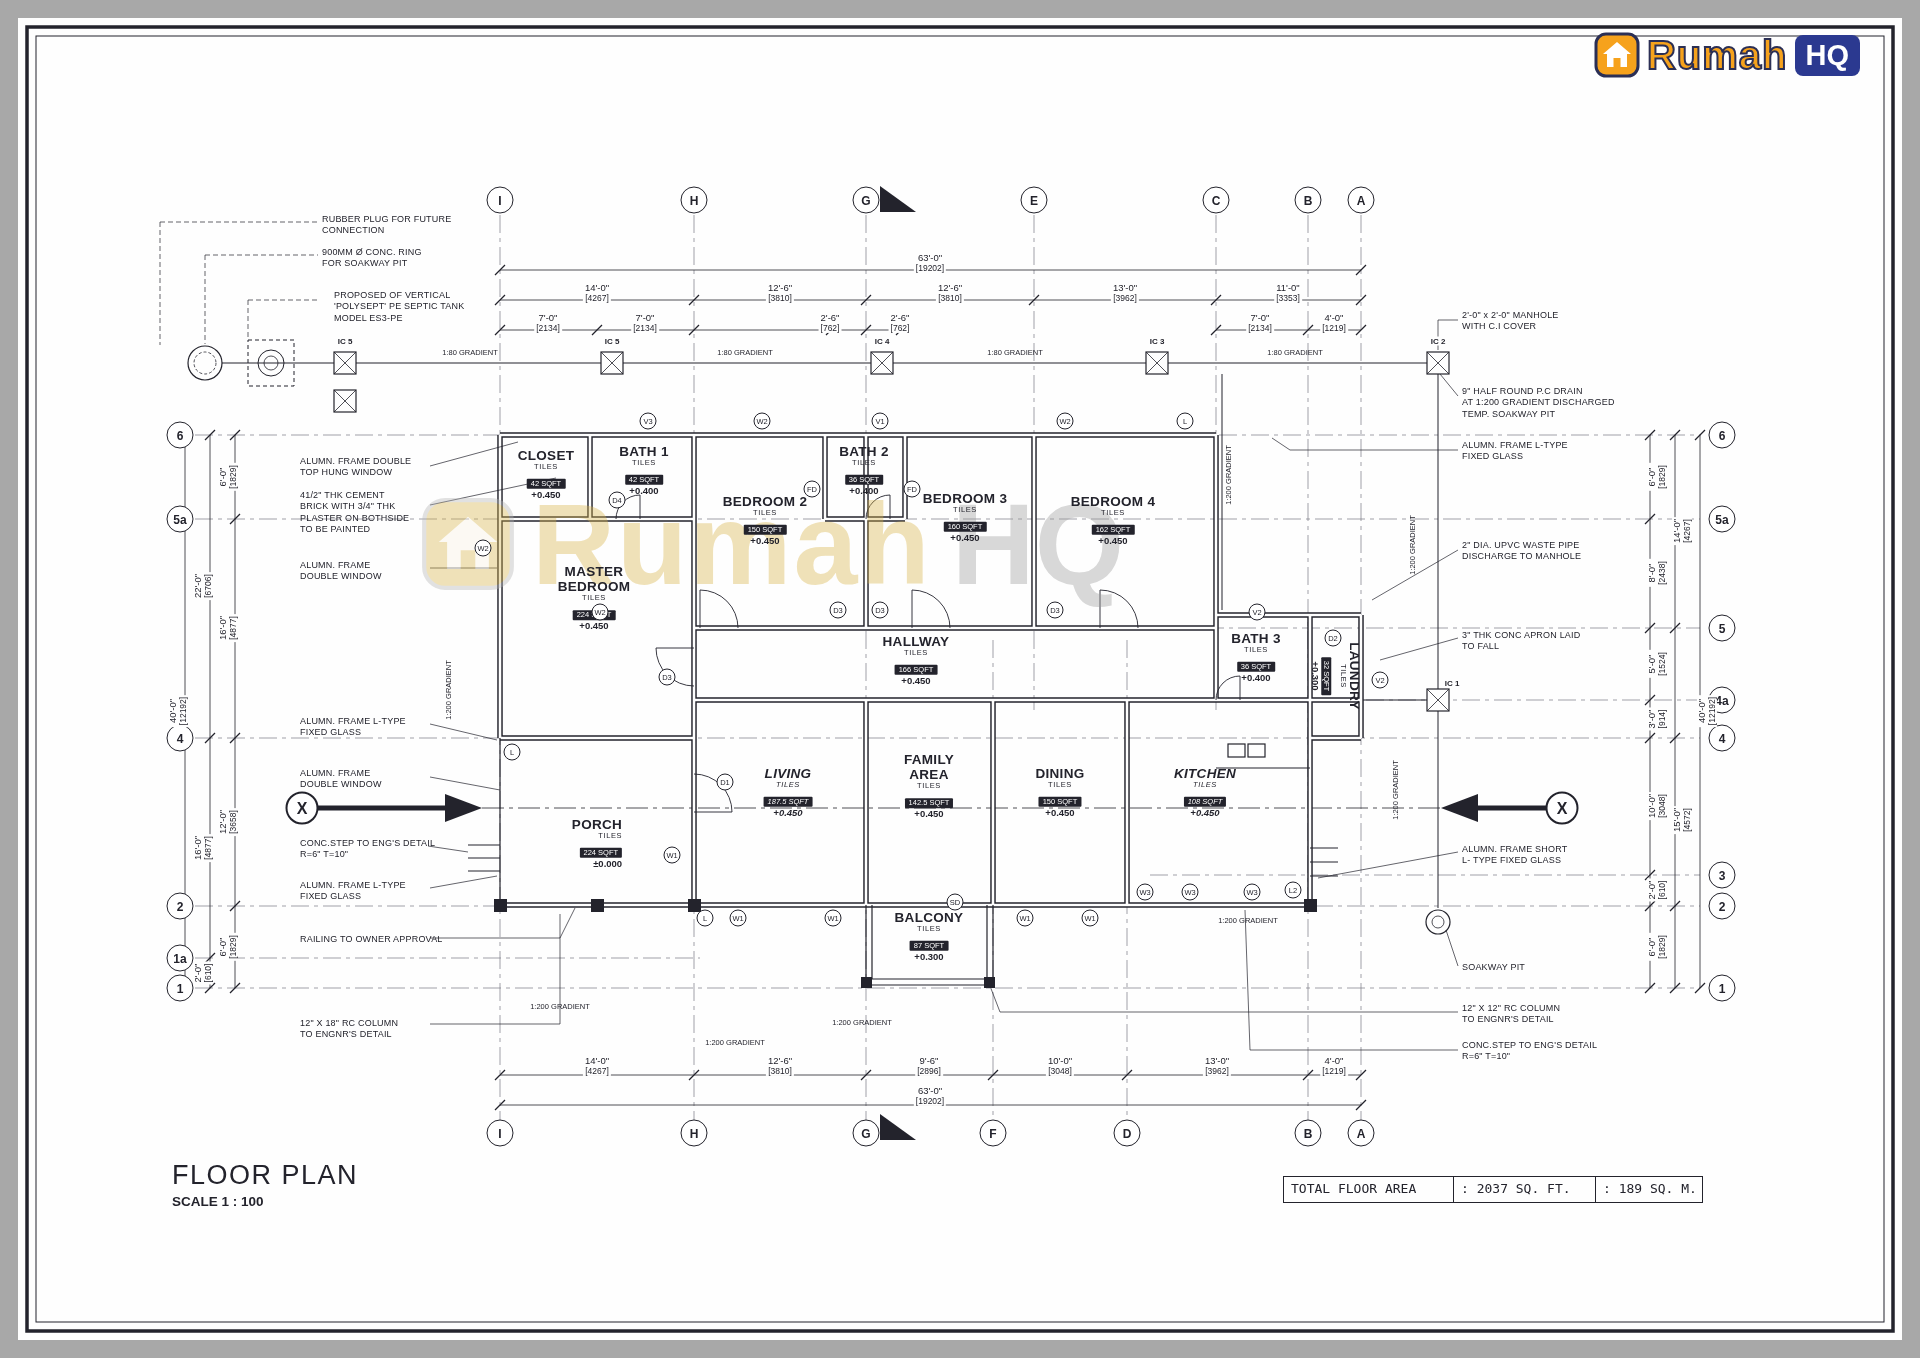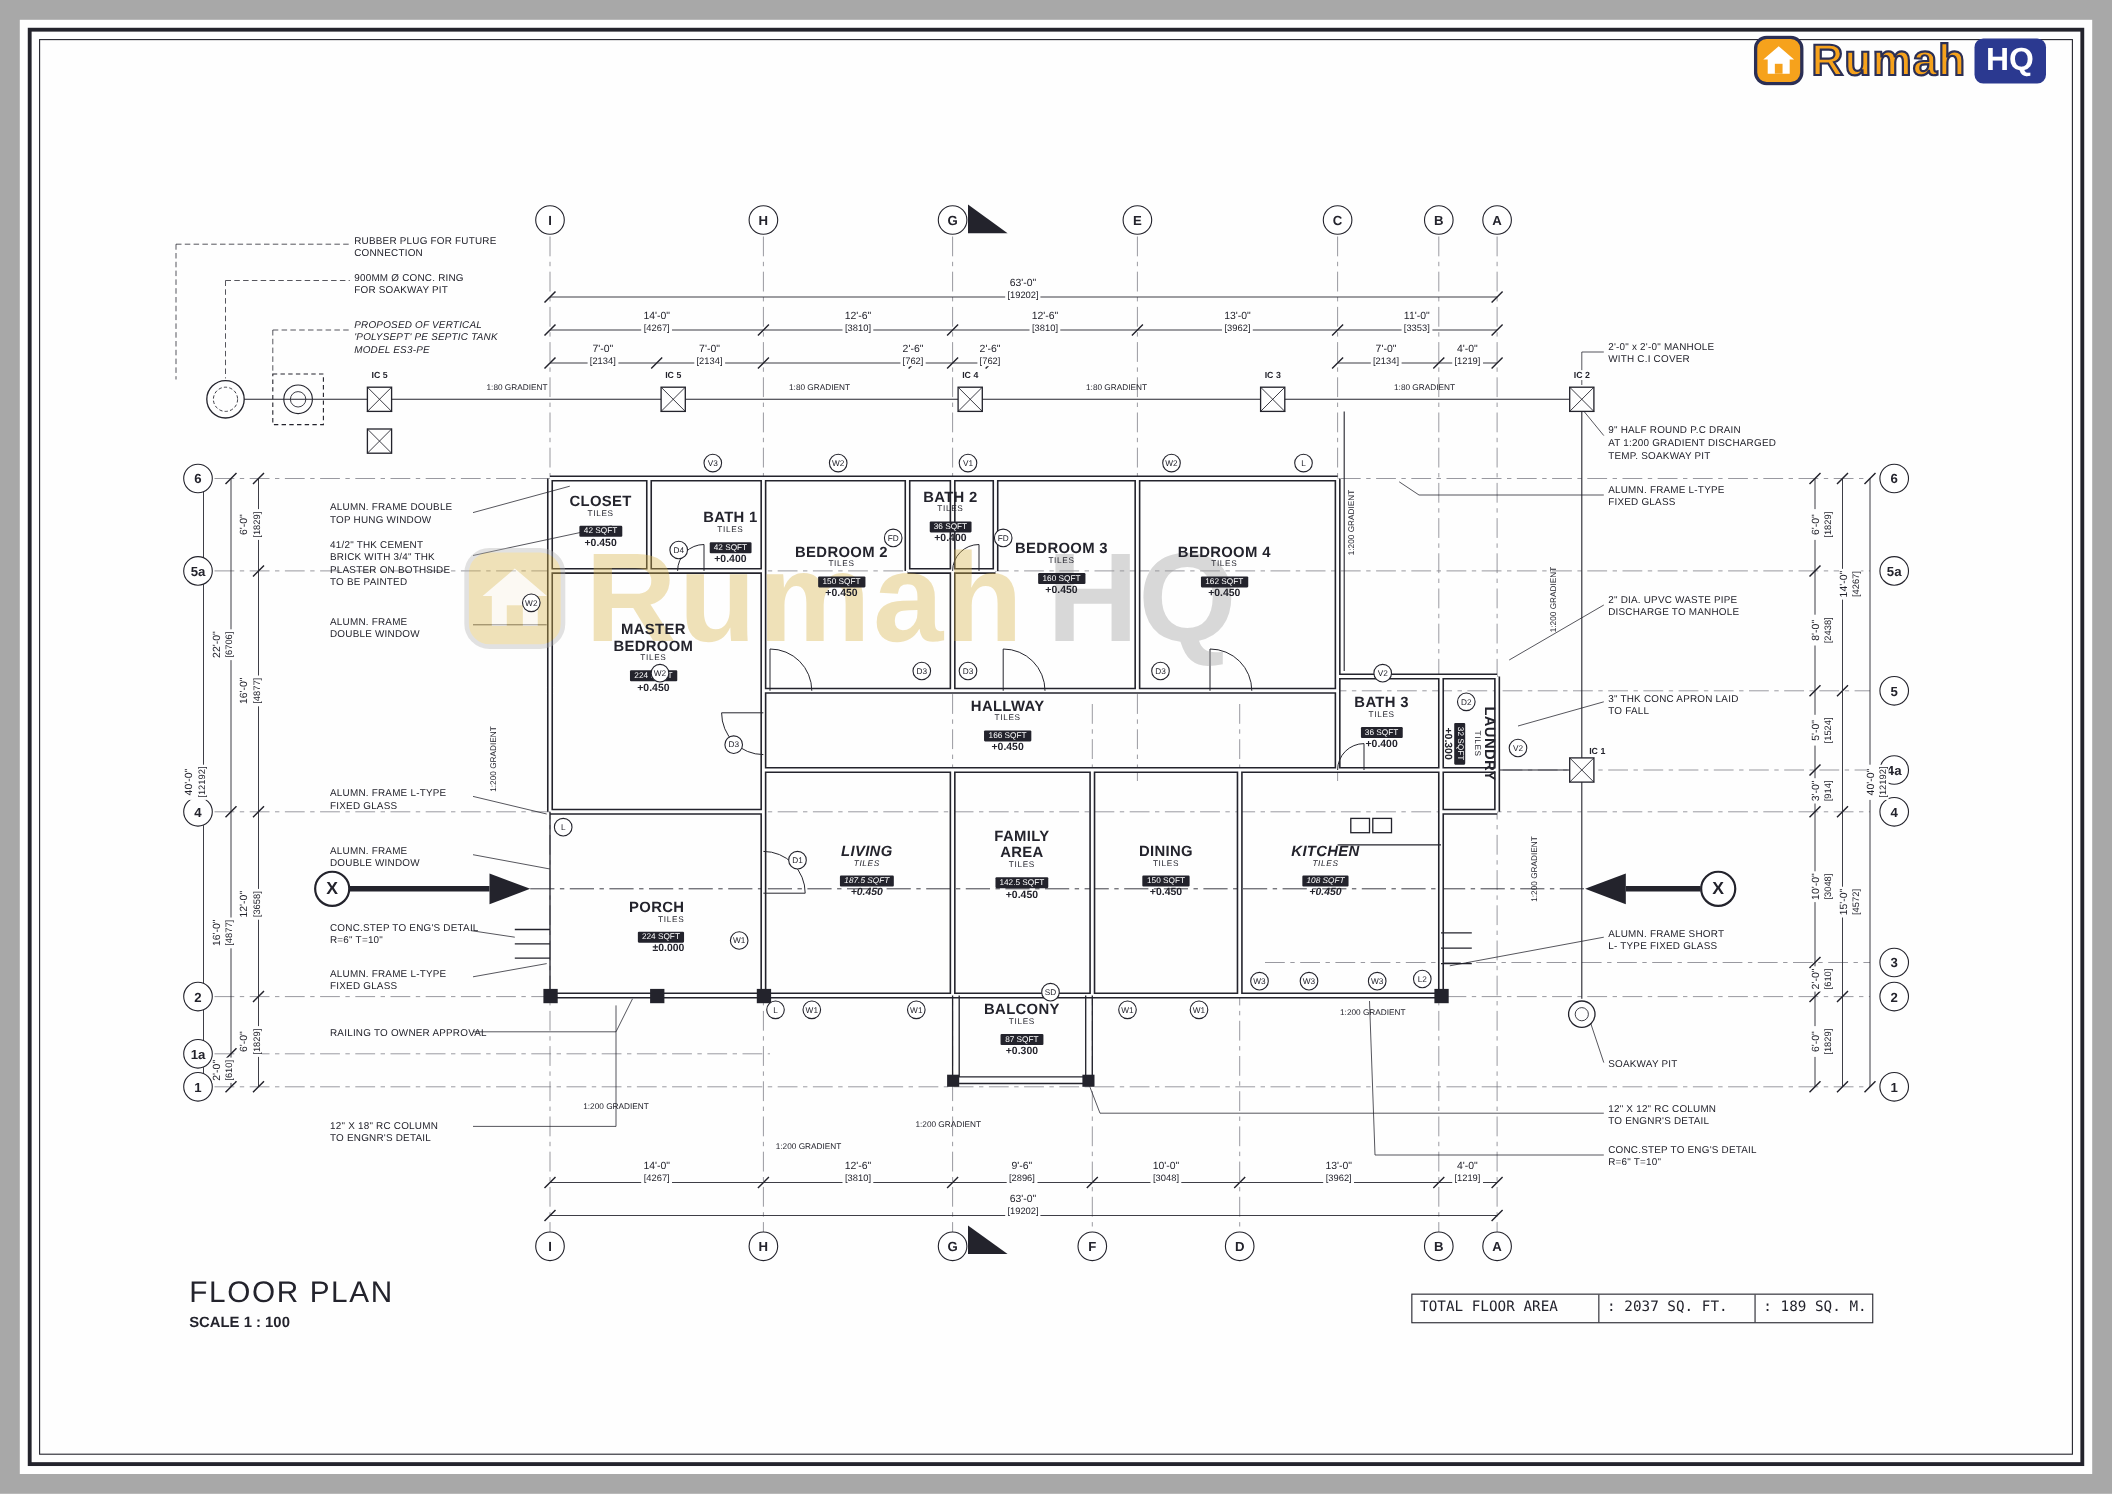--- a/index.html
+++ b/index.html
@@ -251,21 +251,21 @@
     <div class="bubble" style="left: 1722px; top: 519px; position: absolute; transform: translate(-50%, -50%);">5a</div>
     <div class="bubble" style="left: 1722px; top: 628px; position: absolute; transform: translate(-50%, -50%);">5</div>
     <div class="bubble" style="left: 1722px; top: 700px; position: absolute; transform: translate(-50%, -50%);">4a</div>
     <div class="bubble" style="left: 1722px; top: 738px; position: absolute; transform: translate(-50%, -50%);">4</div>
     <div class="bubble" style="left: 1722px; top: 875px; position: absolute; transform: translate(-50%, -50%);">3</div>
     <div class="bubble" style="left: 1722px; top: 906px; position: absolute; transform: translate(-50%, -50%);">2</div>
     <div class="bubble" style="left: 1722px; top: 988px; position: absolute; transform: translate(-50%, -50%);">1</div>
     <div class="bubble sec" style="left: 302px; top: 808px; position: absolute; transform: translate(-50%, -50%);">X</div>
     <div class="bubble sec" style="left: 1562px; top: 808px; position: absolute; transform: translate(-50%, -50%);">X</div>
     <div class="room" style="left: 546px; top: 474px; position: absolute; transform: translate(-50%, -50%);"><div class="room-name">CLOSET</div><div class="room-finish">TILES</div><span class="room-area">42 SQFT</span><div class="room-level">+0.450</div></div>
-    <div class="room" style="left: 664px; top: 470px; position: absolute; transform: translate(-50%, -50%); margin-top: 19px;"><div class="room-name">BATH 1</div><div class="room-finish">TILES</div><span class="room-area">42 SQFT</span><div class="room-level">+0.400</div></div>
+    <div class="room" style="left: 644px; top: 470px; position: absolute; transform: translate(-50%, -50%);"><div class="room-name">BATH 1</div><div class="room-finish">TILES</div><span class="room-area">42 SQFT</span><div class="room-level">+0.400</div></div>
     <div class="room" style="left: 765px; top: 520px; position: absolute; transform: translate(-50%, -50%);"><div class="room-name">BEDROOM 2</div><div class="room-finish">TILES</div><span class="room-area">150 SQFT</span><div class="room-level">+0.450</div></div>
     <div class="room" style="left: 864px; top: 470px; position: absolute; transform: translate(-50%, -50%);"><div class="room-name">BATH 2</div><div class="room-finish">TILES</div><span class="room-area">36 SQFT</span><div class="room-level">+0.400</div></div>
     <div class="room" style="left: 965px; top: 517px; position: absolute; transform: translate(-50%, -50%);"><div class="room-name">BEDROOM 3</div><div class="room-finish">TILES</div><span class="room-area">160 SQFT</span><div class="room-level">+0.450</div></div>
     <div class="room" style="left: 1113px; top: 520px; position: absolute; transform: translate(-50%, -50%);"><div class="room-name">BEDROOM 4</div><div class="room-finish">TILES</div><span class="room-area">162 SQFT</span><div class="room-level">+0.450</div></div>
     <div class="room" style="left: 594px; top: 598px; position: absolute; transform: translate(-50%, -50%);"><div class="room-name">MASTER
 BEDROOM</div><div class="room-finish">TILES</div><span class="room-area">224 SQFT</span><div class="room-level">+0.450</div></div>
     <div class="room" style="left: 916px; top: 660px; position: absolute; transform: translate(-50%, -50%);"><div class="room-name">HALLWAY</div><div class="room-finish">TILES</div><span class="room-area">166 SQFT</span><div class="room-level">+0.450</div></div>
     <div class="room" style="left: 1256px; top: 657px; position: absolute; transform: translate(-50%, -50%);"><div class="room-name">BATH 3</div><div class="room-finish">TILES</div><span class="room-area">36 SQFT</span><div class="room-level">+0.400</div></div>
     <div class="room" style="left: 1336px; top: 676px; position: absolute; transform: translate(-50%, -50%) rotate(90deg);"><div class="room-name">LAUNDRY</div><div class="room-finish">TILES</div><span class="room-area">32 SQFT</span><div class="room-level">+0.300</div></div>
     <div class="room" style="left: 788px; top: 792px; position: absolute; transform: translate(-50%, -50%); font-style: italic;"><div class="room-name">LIVING</div><div class="room-finish">TILES</div><span class="room-area">187.5 SQFT</span><div class="room-level">+0.450</div></div>
@@ -420,21 +420,21 @@
       <div class="mm">[610]</div>
     </div>
     <div class="dim" style="left: 1657px; top: 947px; position: absolute; transform: translate(-50%, -50%) rotate(-90deg);">
       <div class="ft">6'-0"</div>
       <div class="mm">[1829]</div>
     </div>
     <div class="ann" style="left: 322px; top: 214px; position: absolute;">RUBBER PLUG FOR FUTURE
 CONNECTION</div>
     <div class="ann" style="left: 322px; top: 247px; position: absolute;">900MM Ø CONC. RING
 FOR SOAKWAY PIT</div>
-    <div class="ann" style="left: 322px; top: 290px; position: absolute; font-style: italic;">PROPOSED OF VERTICAL
+    <div class="ann" style="left: 334px; top: 290px; position: absolute;">PROPOSED OF VERTICAL
 'POLYSEPT' PE SEPTIC TANK
 MODEL ES3-PE</div>
     <div class="ann" style="left: 300px; top: 456px; position: absolute;">ALUMN. FRAME DOUBLE
 TOP HUNG WINDOW</div>
     <div class="ann" style="left: 300px; top: 490px; position: absolute;">41/2" THK CEMENT
 BRICK WITH 3/4" THK
 PLASTER ON BOTHSIDE
 TO BE PAINTED</div>
     <div class="ann" style="left: 300px; top: 560px; position: absolute;">ALUMN. FRAME
 DOUBLE WINDOW</div>

